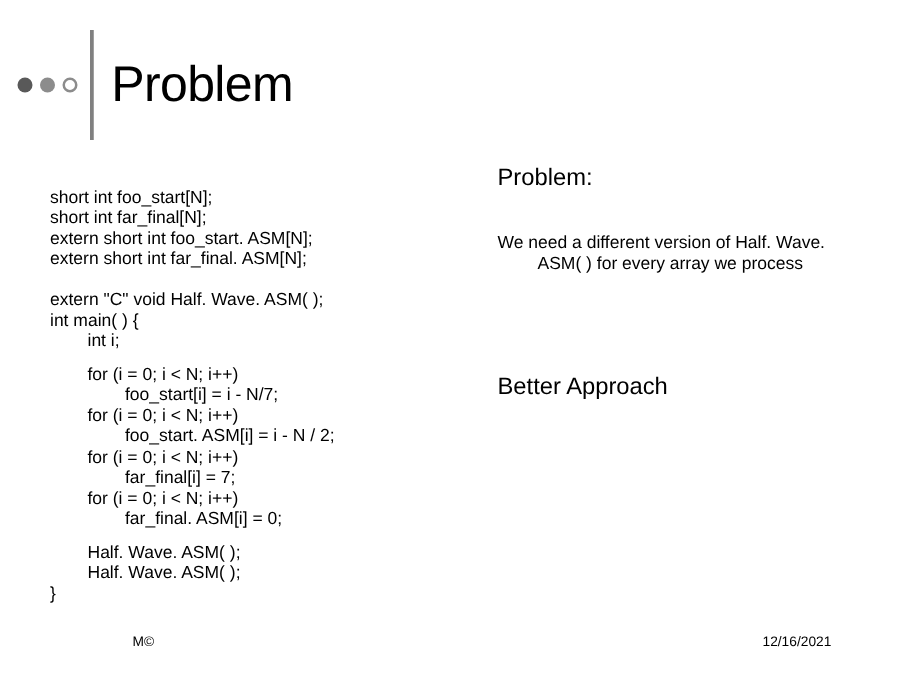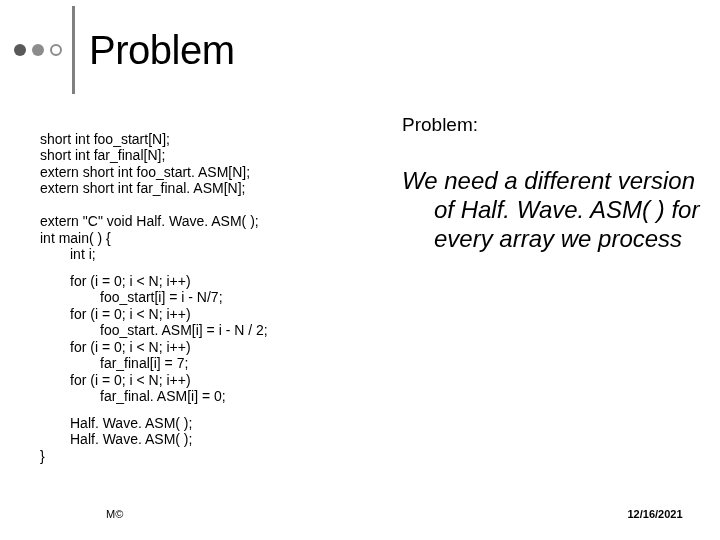--- a/index.html
+++ b/index.html
@@ -7,21 +7,21 @@
     width: 720px;
     height: 540px;
     background: #ffffff;
     font-family: Arial, Helvetica, sans-serif;
     position: relative;
     overflow: hidden;
   }
   .title-bar {
     display: flex;
     align-items: center;
-    padding: 6px 0 0 14px;
+    padding: 24px 0 0 14px;
   }
   .bullets {
     display: flex;
     align-items: center;
     gap: 6px;
     margin-right: 10px;
   }
   .bullet {
     width: 12px;
     height: 12px;
@@ -42,22 +42,21 @@
   }
   .title {
     font-size: 40px;
     font-weight: 400;
     color: #000;
     letter-spacing: -0.5px;
   }
   .content {
     display: flex;
     padding: 20px 18px 0 40px;
-    gap: 22px;
-    justify-content: space-between;
+    gap: 38px;
   }
   .col {
     flex: 1;
     font-size: 14px;
     color: #000;
     line-height: 1.18;
   }
   .col-left {
     flex: 0 0 320px;
   }
@@ -73,41 +72,40 @@
   .indent1 { padding-left: 30px; }
   .indent2 { padding-left: 60px; }
   .hdr {
     font-size: 19px;
     font-weight: 400;
     margin-bottom: 3px;
   }
   .hang {
     padding-left: 32px;
     text-indent: -32px;
-    font-size: 24px;
+    font-size: 14px;
     line-height: 1.2;
-    font-style: italic;
   }
   .sep { height: 28px; }
   .sep-big { height: 80px; }
   .footer {
     position: absolute;
     bottom: 20px;
     left: 0;
     right: 0;
     display: flex;
     justify-content: space-between;
     align-items: flex-end;
     font-size: 11px;
     color: #000;
     padding: 0 20px 0 106px;
   }
   .footer-left { width: 80px; }
   .footer-center { text-align: center; flex: 1; line-height: 1.2; }
-  .footer-right { width: 90px; text-align: center; font-weight: bold; }
+  .footer-right { width: 90px; text-align: left; }
 </style>
 </head>
 <body>
 
 <div class="title-bar">
   <div class="bullets">
     <div class="bullet b1"></div>
     <div class="bullet b2"></div>
     <div class="bullet b3"></div>
   </div>
@@ -141,20 +139,21 @@
     <div class="code-block"><span class="indent1">Half. Wave. ASM( );</span>
 <span class="indent1">Half. Wave. ASM( );</span>
 <span>}</span></div>
   </div>
 
   <div class="col col-right">
     <div class="hdr">Problem:</div>
     <div class="sep"></div>
     <div class="hang">We need a different version of Half. Wave. ASM( ) for every array we process</div>
     <div class="sep-big"></div>
+    <div class="hdr">Better Approach</div>
     <div style="height:20px"></div>
   </div>
 </div>
 
 <div class="footer">
   <div class="footer-left">M©</div>
   <div class="footer-center">
   </div>
   <div class="footer-right">12/16/2021</div>
 </div>

